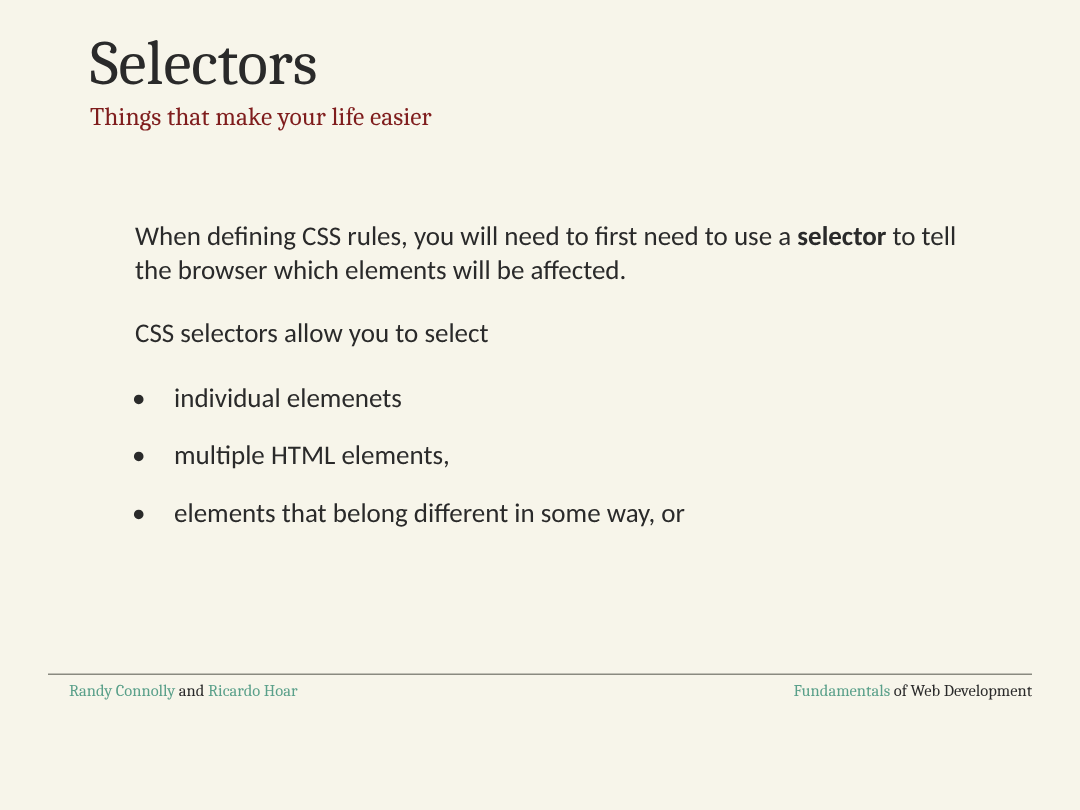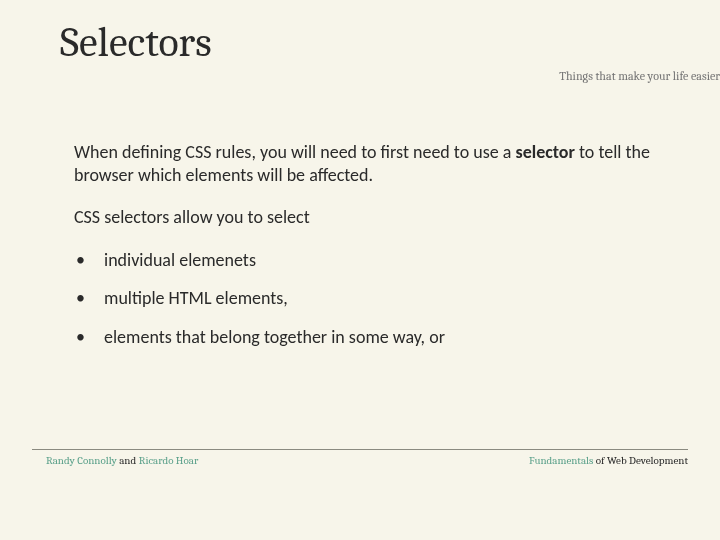--- a/index.html
+++ b/index.html
@@ -23,38 +23,37 @@
   }
   .title {
     font-family: Cambria, Georgia, "Times New Roman", serif;
     font-size: 42px;
     font-weight: 400;
     margin: 0;
     color: #2a2a2a;
   }
   .subtitle {
     font-family: Cambria, Georgia, "Times New Roman", serif;
-    font-size: 12px;
+    font-size: 17px;
     margin: 2px 0 0 0;
-    color: #737373;
-    text-align: right;
+    color: #7f1d1d;
   }
   .content {
     padding: 58px 60px 0 74px;
     font-size: 18px;
     line-height: 1.25;
   }
   .para {
-    margin: 0 0 20px 0;
+    margin: 0 0 20px 16px;
   }
   .bold {
     font-weight: 700;
   }
   .bullets {
-    margin: 0 0 18px 0;
+    margin: 0 0 18px 12px;
   }
   .bullet-line {
     margin: 0 0 16px 0;
   }
   .bullet-dot {
     display: inline-block;
     width: 28px;
     padding-left: 2px;
   }
   .footer {
@@ -101,21 +100,21 @@
     <p class="para">CSS selectors allow you to select</p>
 
     <div class="bullets">
       <p class="bullet-line">
         <span class="bullet-dot">•</span><span>individual  elemenets</span>
       </p>
       <p class="bullet-line">
         <span class="bullet-dot">•</span><span>multiple HTML elements,</span>
       </p>
       <p class="bullet-line">
-        <span class="bullet-dot">•</span><span>elements that belong together in some way, or</span>
+        <span class="bullet-dot">•</span><span>elements that belong different in some way, or</span>
       </p>
     </div>
 
   </div>
 
   <div class="footer">
     <hr class="footer-rule">
     <div class="footer-row">
       <div class="footer-left">
         <span class="accent">Randy Connolly</span><span> and </span><span class="accent">Ricardo Hoar</span>

